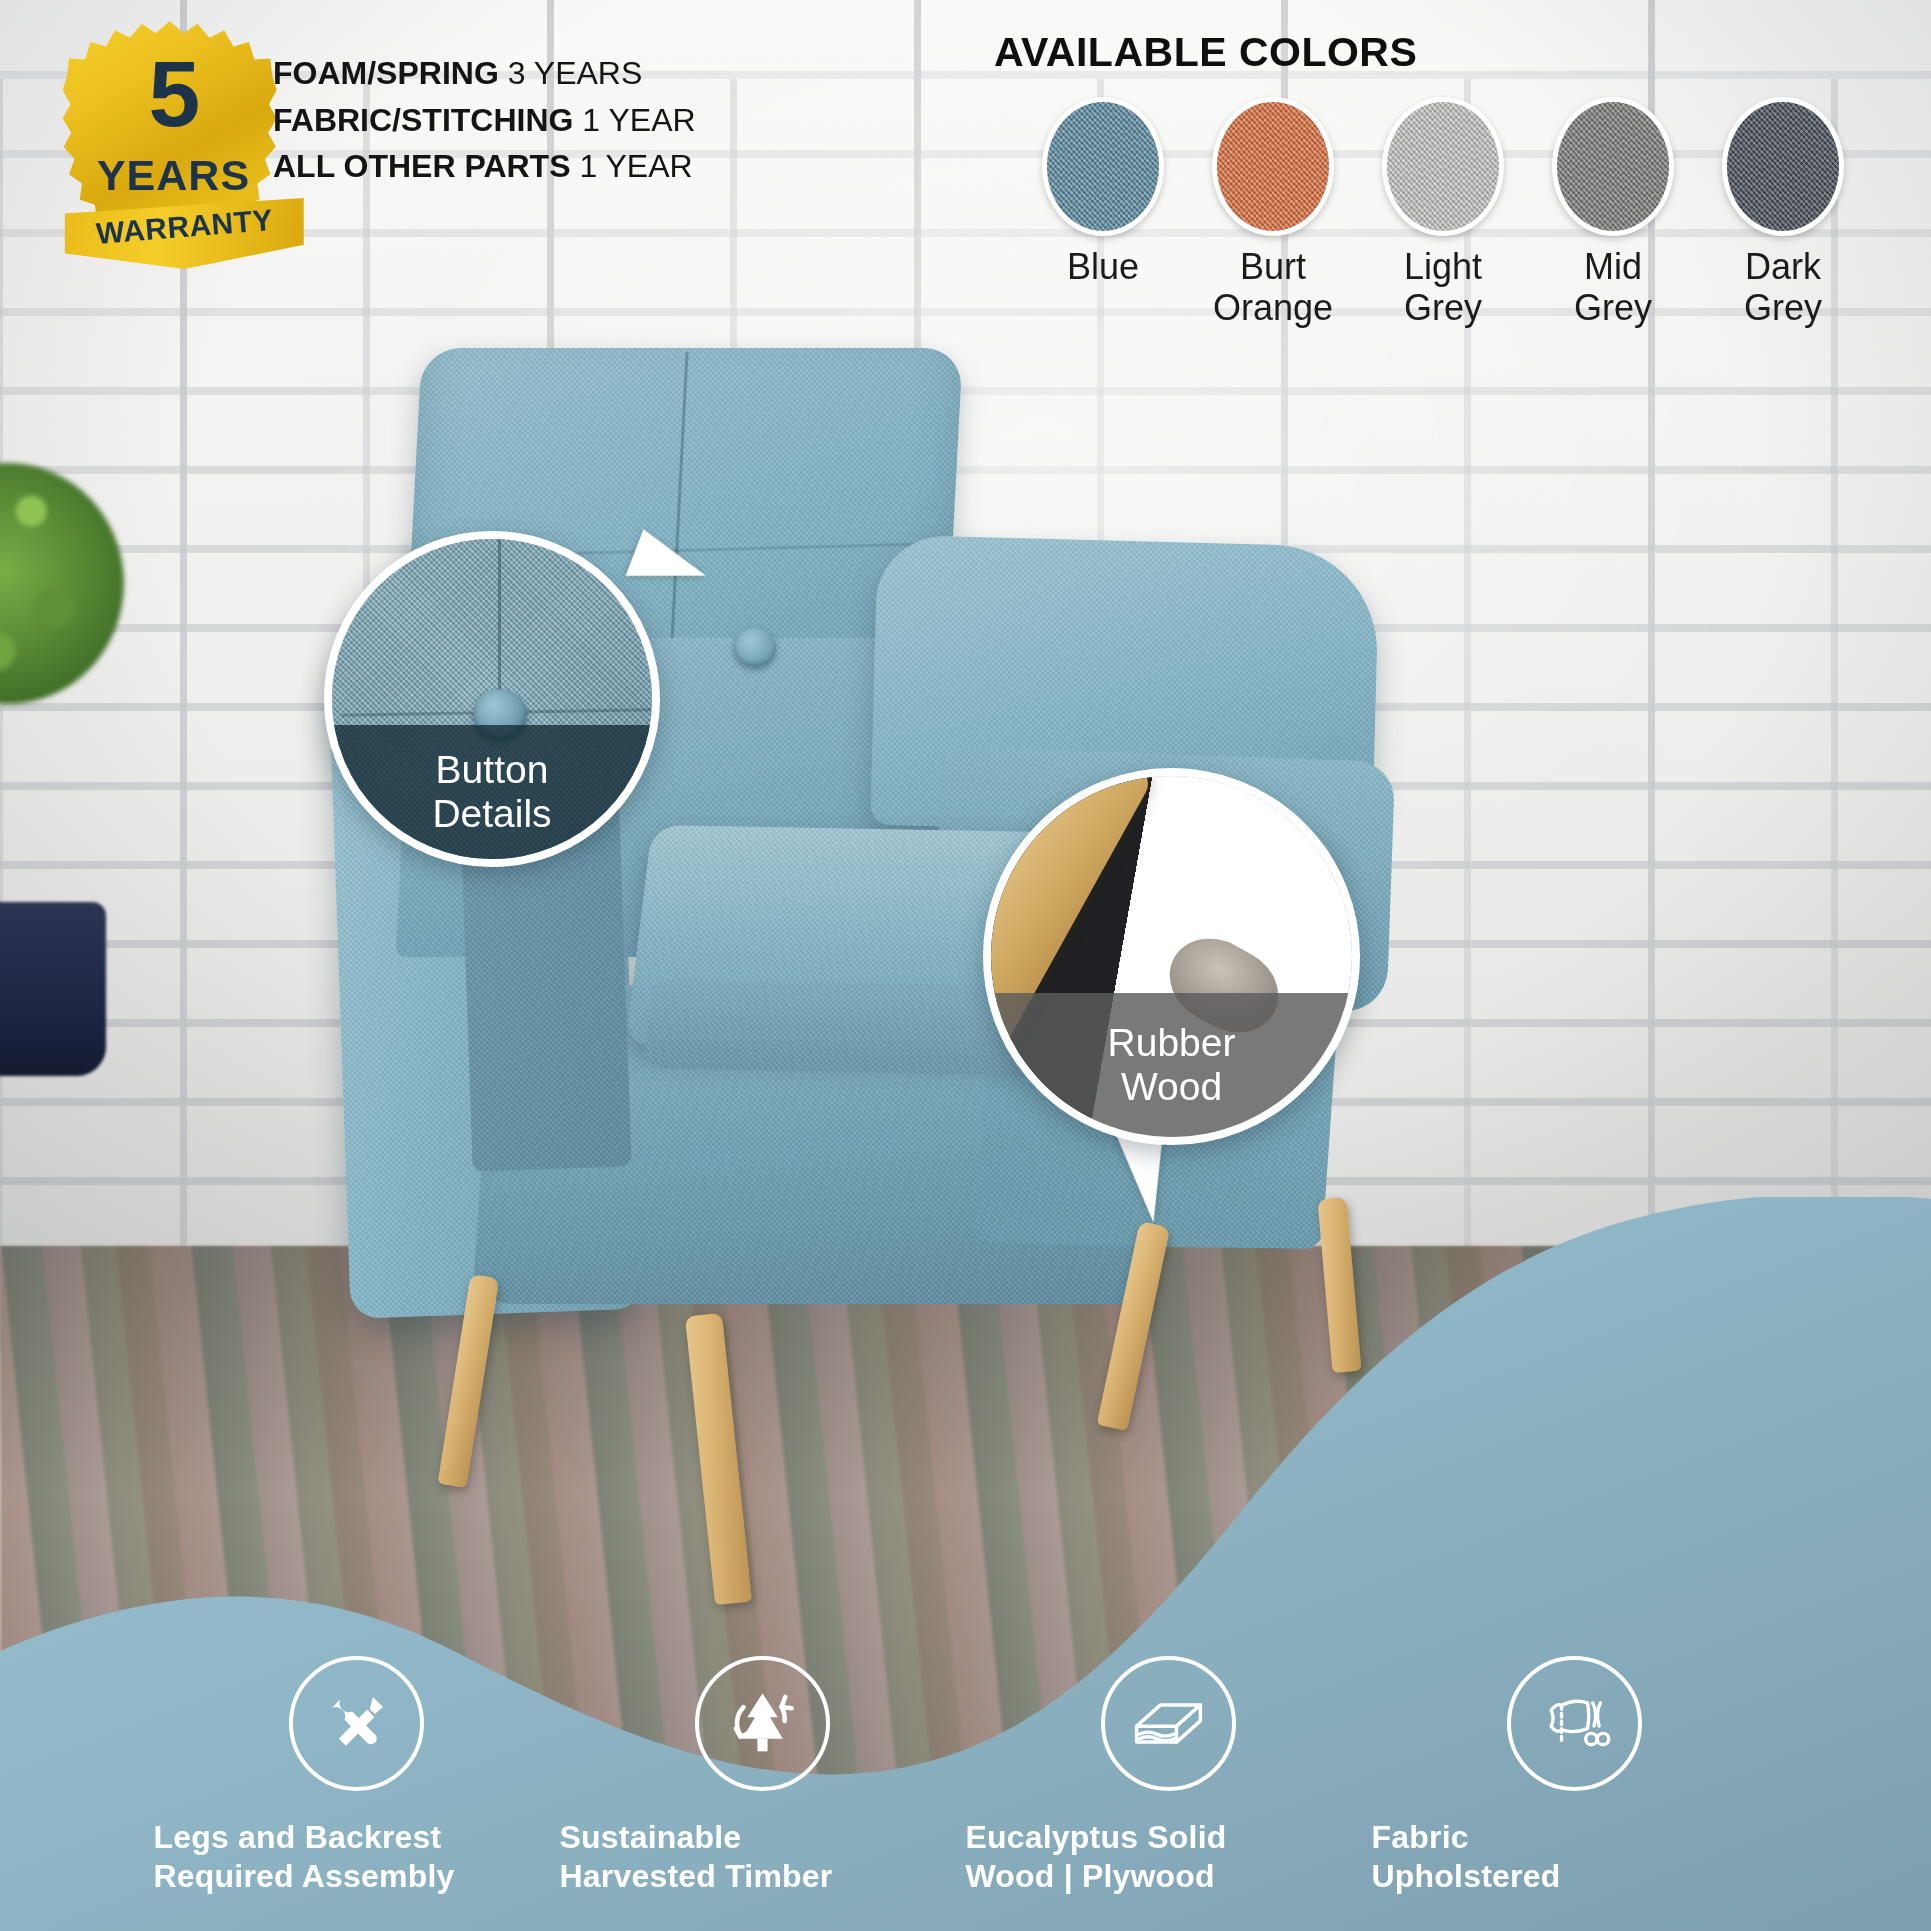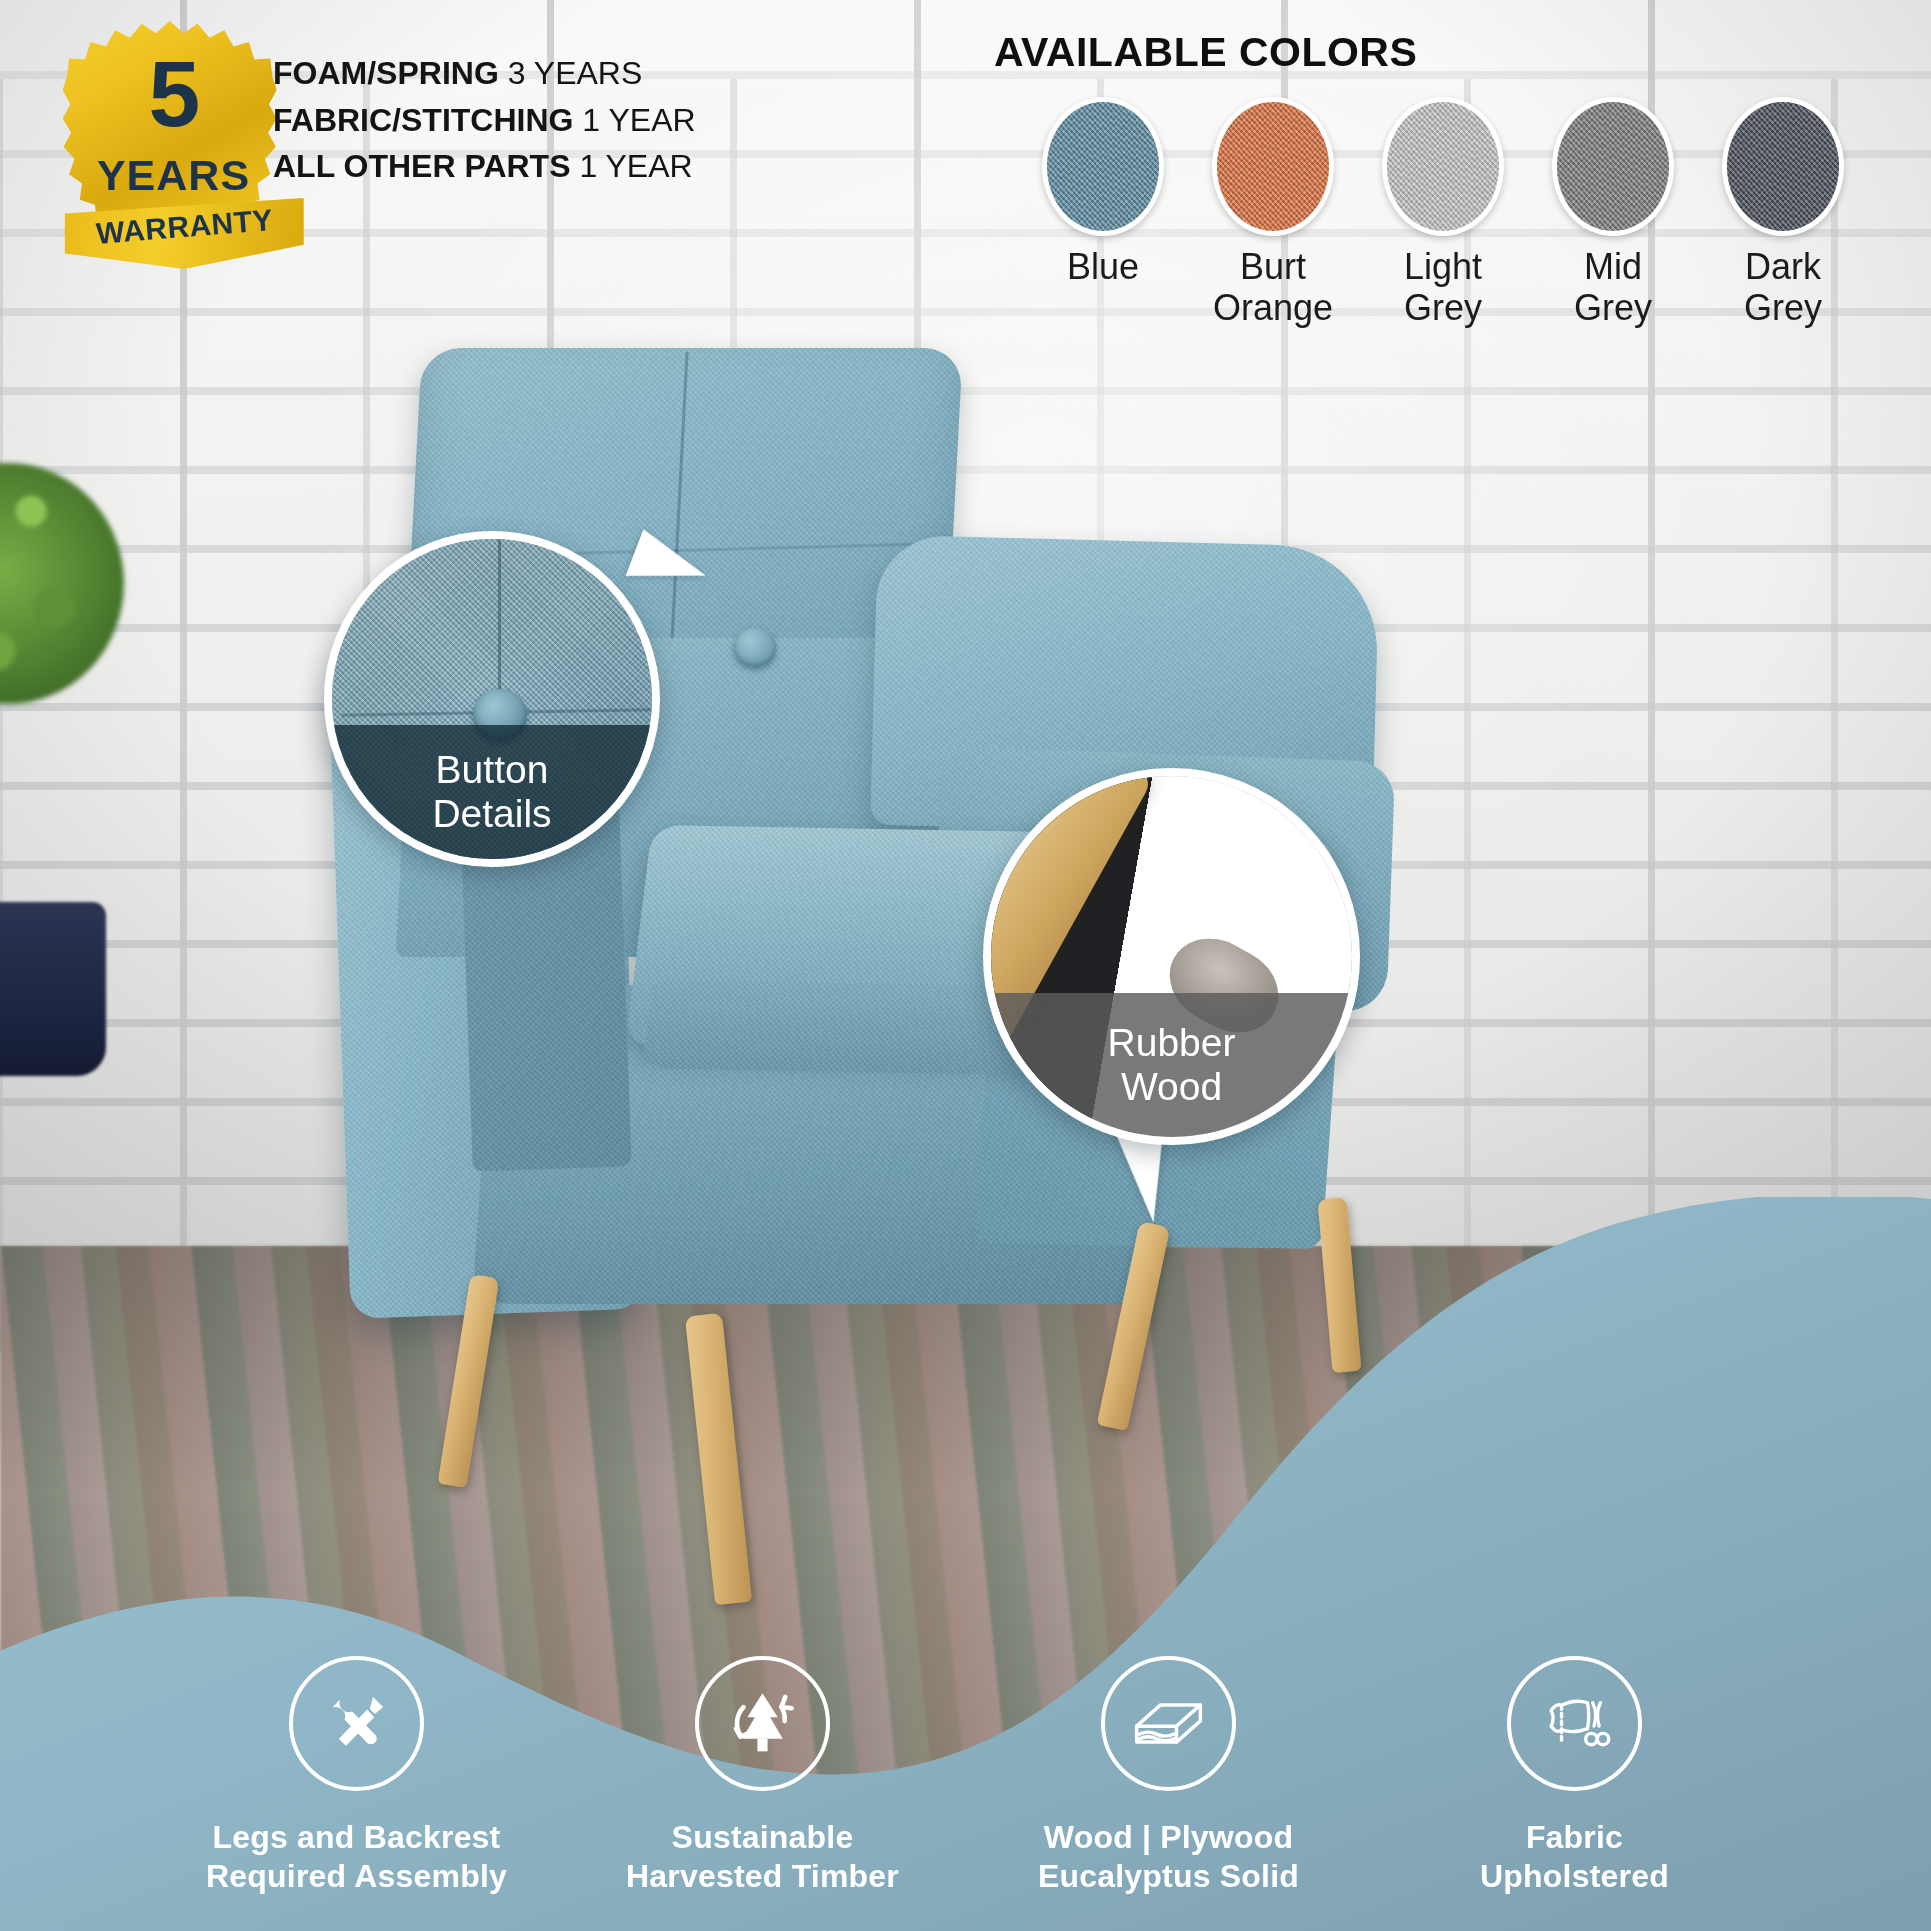--- a/index.html
+++ b/index.html
@@ -303,21 +303,21 @@
 
   
   #wave-panel{ position:absolute; left:0; bottom:0; width:1931px; height:734px; }
   #wave-panel svg{ position:absolute; left:0; top:0; width:1931px; height:734px; display:block; }
 
   
   #features{
     position:absolute; left:0; bottom:35px; width:1931px;
     display:flex; justify-content:center; align-items:flex-start; gap:0;
   }
-  .feature{ width:406px; text-align:center; color:#ffffff; }
+  .feature{ width:406px; text-align:left; color:#ffffff; }
   .feat-circle{
     width:135px; height:135px; margin:0 auto 27px;
     border:4.8px solid #ffffff; border-radius:50%;
     display:flex; align-items:center; justify-content:center;
   }
   .feat-label{ font-size:32px; font-weight:700; line-height:1.22; letter-spacing:0.2px; }
 </style>
 </head>
 <body>
 
@@ -516,22 +516,22 @@
     <div class="feat-circle">
       <svg width="85" height="85" viewBox="0 0 64 64" fill="none" stroke="#ffffff" stroke-width="2.6" stroke-linecap="round" stroke-linejoin="round">
         <path d="M8 34 L26 18 H56 L38 34 Z"></path>
         <path d="M8 34 V46 L38 46 V34"></path>
         <path d="M38 46 L56 30 V18"></path>
         <path d="M10 40 q7 -3 13 0 t13 0"></path>
         <path d="M10 43.5 q7 -3 13 0 t13 0"></path>
       </svg>
     </div>
     <div class="feat-label">
+      <div>Eucalyptus Solid</div>
       <div>Wood | Plywood</div>
-      <div>Eucalyptus Solid</div>
     </div>
   </div>
 
   <div class="feature">
     <div class="feat-circle">
       <svg width="83" height="83" viewBox="0 0 64 64" fill="none" stroke="#ffffff" stroke-width="2.6" stroke-linecap="round" stroke-linejoin="round">
         <path d="M14 22 q4 -6 8 -4 q10 -5 20 -2 q2 10 0 20 q-10 4 -20 1 q-4 3 -8 -3 q3 -6 0 -12 z"></path>
         <path d="M22 18 v28" stroke-dasharray="3 3"></path>
         <path d="M46 16 q4 8 1 18"></path>
         <path d="M52 16 q-4 8 -1 18"></path>

